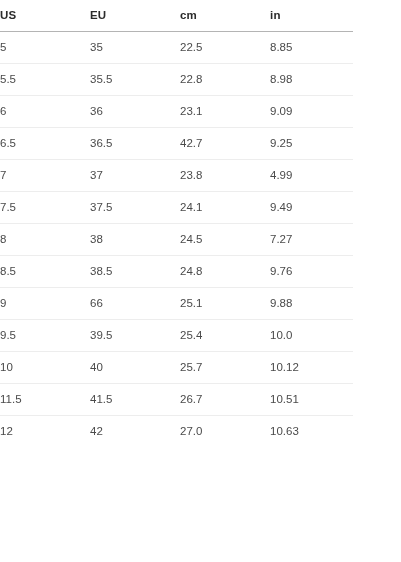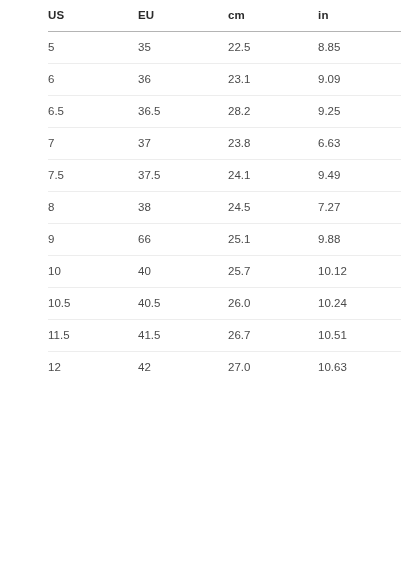--- a/index.html
+++ b/index.html
@@ -12,21 +12,20 @@
     height: 562px;
     overflow: hidden;
     font-family: "Liberation Sans", sans-serif;
     -webkit-font-smoothing: antialiased;
   }
 
   .size-table-wrap {
     width: 401px;
     height: 562px;
     box-sizing: border-box;
-    padding-left: 48px;
     background: #ffffff;
   }
 
   table.size-table {
     width: 353px;
     border-collapse: collapse;
     table-layout: fixed;
   }
 
   table.size-table col.col-us { width: 90px; }
@@ -86,66 +85,78 @@
       </tr>
     </thead>
     <tbody id="table-body">
         <tr>
           <td>5</td>
           <td>35</td>
           <td>22.5</td>
           <td>8.85</td>
         </tr>
         <tr>
+          <td>5.5</td>
+          <td>35.5</td>
+          <td>22.8</td>
+          <td>8.98</td>
+        </tr>
+        <tr>
           <td>6</td>
           <td>36</td>
           <td>23.1</td>
           <td>9.09</td>
         </tr>
         <tr>
           <td>6.5</td>
           <td>36.5</td>
-          <td>28.2</td>
+          <td>42.7</td>
           <td>9.25</td>
         </tr>
         <tr>
           <td>7</td>
           <td>37</td>
           <td>23.8</td>
-          <td>6.63</td>
+          <td>4.99</td>
         </tr>
         <tr>
           <td>7.5</td>
           <td>37.5</td>
           <td>24.1</td>
           <td>9.49</td>
         </tr>
         <tr>
           <td>8</td>
           <td>38</td>
           <td>24.5</td>
           <td>7.27</td>
         </tr>
         <tr>
+          <td>8.5</td>
+          <td>38.5</td>
+          <td>24.8</td>
+          <td>9.76</td>
+        </tr>
+        <tr>
           <td>9</td>
           <td>66</td>
           <td>25.1</td>
           <td>9.88</td>
         </tr>
         <tr>
+          <td>9.5</td>
+          <td>39.5</td>
+          <td>25.4</td>
+          <td>10.0</td>
+        </tr>
+        <tr>
           <td>10</td>
           <td>40</td>
           <td>25.7</td>
           <td>10.12</td>
-        </tr>
-        <tr>
-          <td>10.5</td>
-          <td>40.5</td>
-          <td>26.0</td>
-          <td>10.24</td>
         </tr>
         <tr>
           <td>11.5</td>
           <td>41.5</td>
           <td>26.7</td>
           <td>10.51</td>
         </tr>
         <tr>
           <td>12</td>
           <td>42</td>

